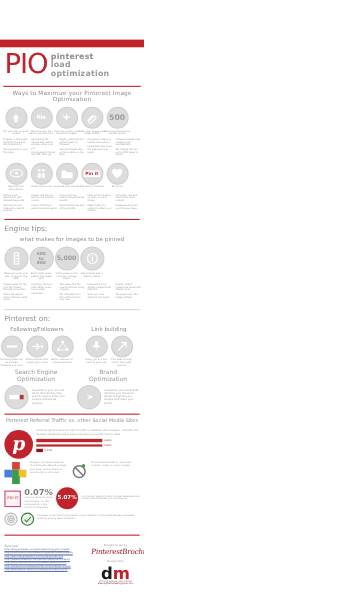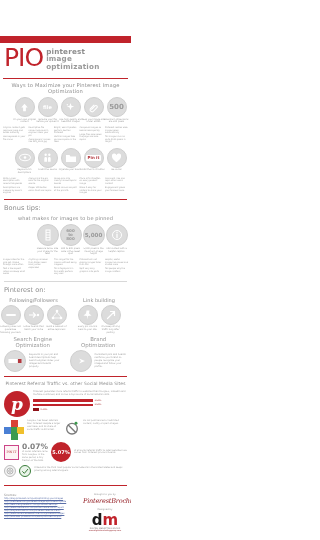--- a/index.html
+++ b/index.html
@@ -42,21 +42,21 @@
     font-size:6.6px; color:#8e8e8e; padding-left:4px; margin-top:4px;
   }
   .sub-head {
     font-family:"DejaVu Sans", sans-serif;
     font-size:5px; color:#8e8e8e; text-align:center; letter-spacing:.1px;
   }
   .divider { height:1px; background:#d8d8d8; margin:4px 4px; }
   .divider-red { height:1px; background:#c0232b; margin:4px 4px; }
 
   
-  .icon-row { display:flex; justify-content:flex-end; padding:0 3px; }
+  .icon-row { display:flex; justify-content:flex-start; padding:0 3px; }
   .icon-cell { width:23px; display:flex; flex-direction:column; align-items:center; }
   .circ {
     width:20px; height:20px; border-radius:50%;
     background:#dcdcdc; border:1px solid #cfcfcf;
     display:flex; align-items:center; justify-content:center;
     color:#8c8c8c;
   }
   .circ.big { width:22px; height:22px; }
   .circ span.num {
     font-family:"DejaVu Sans", sans-serif; font-size:7px; color:#9b9b9b; font-weight:700;
@@ -196,21 +196,21 @@
 
 <div class="page">
 
   <div class="topbar"></div>
 
   <div class="header">
     <div class="logo-row">
       <div class="pio">PIO</div>
       <div class="logo-words">
         <div>pinterest</div>
-        <div>image</div>
+        <div>load</div>
         <div>optimization</div>
       </div>
     </div>
   </div>
   <div class="rule-red"></div>
 
   <div class="sec-title">Ways to Maximize your Pinterest Image Optimization</div>
   <div class="icon-row">
     <div class="icon-cell">
       <div class="circ">
@@ -336,21 +336,21 @@
       <p>Make it easy for visitors to share your images</p>
     </div>
     <div class="col5">
       <p>Comment, like and repin other users content</p>
       <p>Engagement grows your follower base</p>
     </div>
   </div>
 
   <div class="divider-red"></div>
 
-  <div class="sec-head-left">Bonus tips:</div>
+  <div class="sec-head-left">Engine tips:</div>
   <div class="sub-head" style="margin:3px 0 3px 0;">what makes for images to be pinned</div>
 
   <div class="icon-row">
     <div class="icon-cell">
       <div class="circ big">
         <svg width="12" height="12" viewBox="0 0 24 24">
             <rect x="8" y="2" width="8" height="20" fill="none" stroke="#fff" stroke-width="2"></rect>
             <path d="M8 7h8M8 12h8M8 17h8" stroke="#fff" stroke-width="1.6"></path>
           </svg>
       </div>

